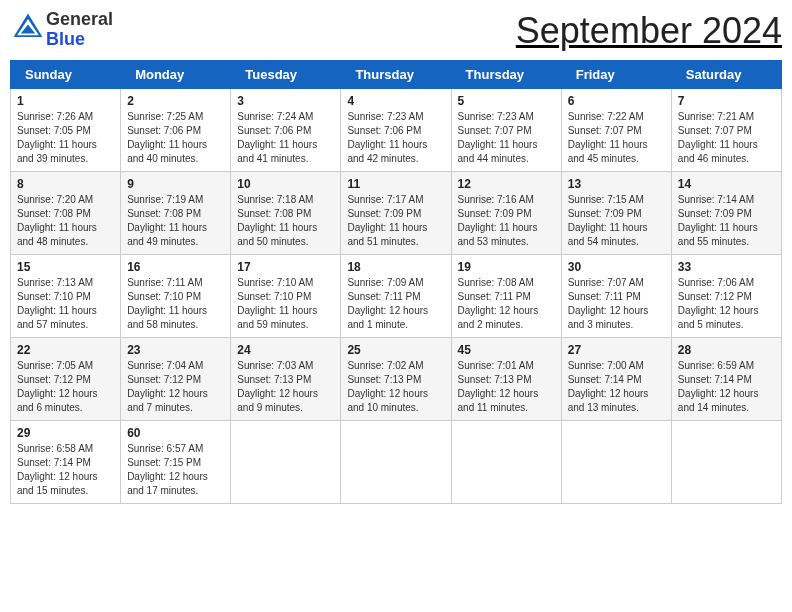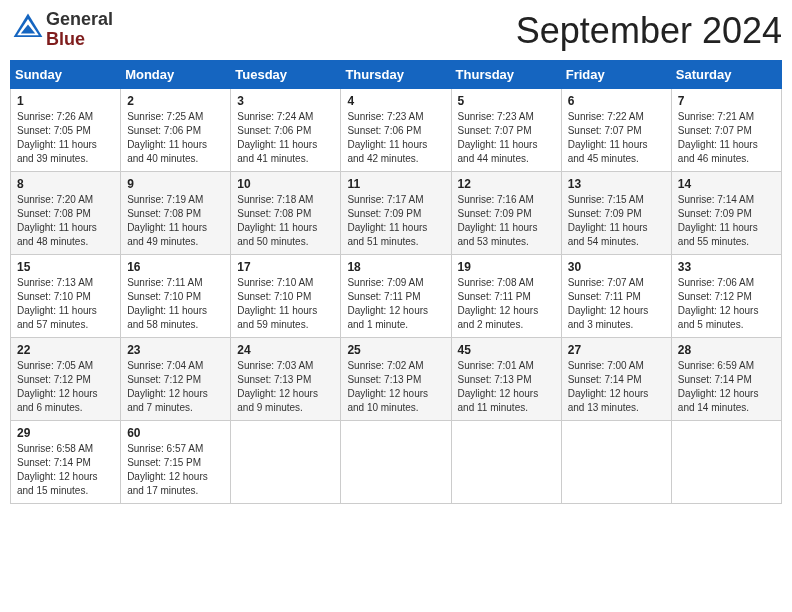--- a/index.html
+++ b/index.html
@@ -20,46 +20,47 @@
       display: flex;
       align-items: flex-start;
       gap: 0;
     }
     .logo-text {
       font-size: 18px;
       font-weight: bold;
       line-height: 1.1;
     }
     .logo-text .general { color: #333; }
-    .logo-text .blue { color: #7f1d1d; }
+    .logo-text .blue { color: #1d4ed8; }
     .logo-icon {
       width: 36px;
       height: 36px;
     }
     .title-block {
       text-align: center;
+      text-decoration: underline;
     }
     .month-title {
       font-size: 36px;
       font-weight: normal;
       color: #222;
     }
     .location {
       font-size: 14px;
       color: #444;
     }
     .calendar {
       width: 100%;
       border-collapse: collapse;
     }
     .calendar th {
       background: #1565c0;
       color: #fff;
       text-align: left;
-      padding: 6px 4px;
+      padding: 6px 14px;
       font-size: 13px;
       font-weight: bold;
       border: 1px solid #1565c0;
     }
     .calendar td {
       border: 1px solid #ccc;
       vertical-align: top;
       padding: 5px 6px;
       font-size: 10.5px;
       color: #333;

